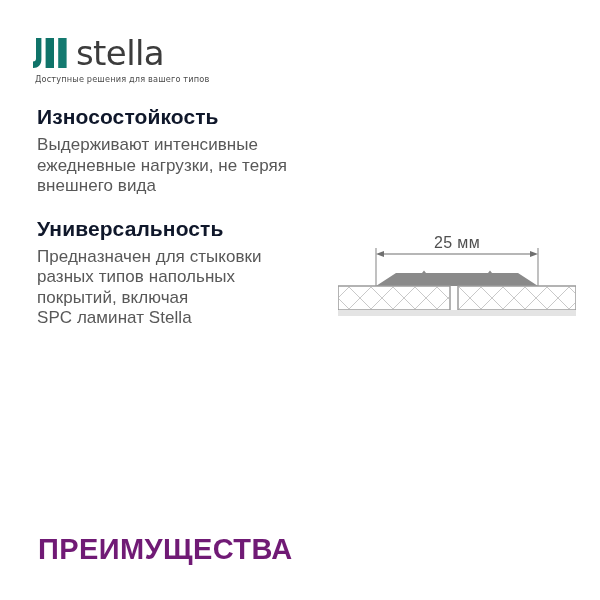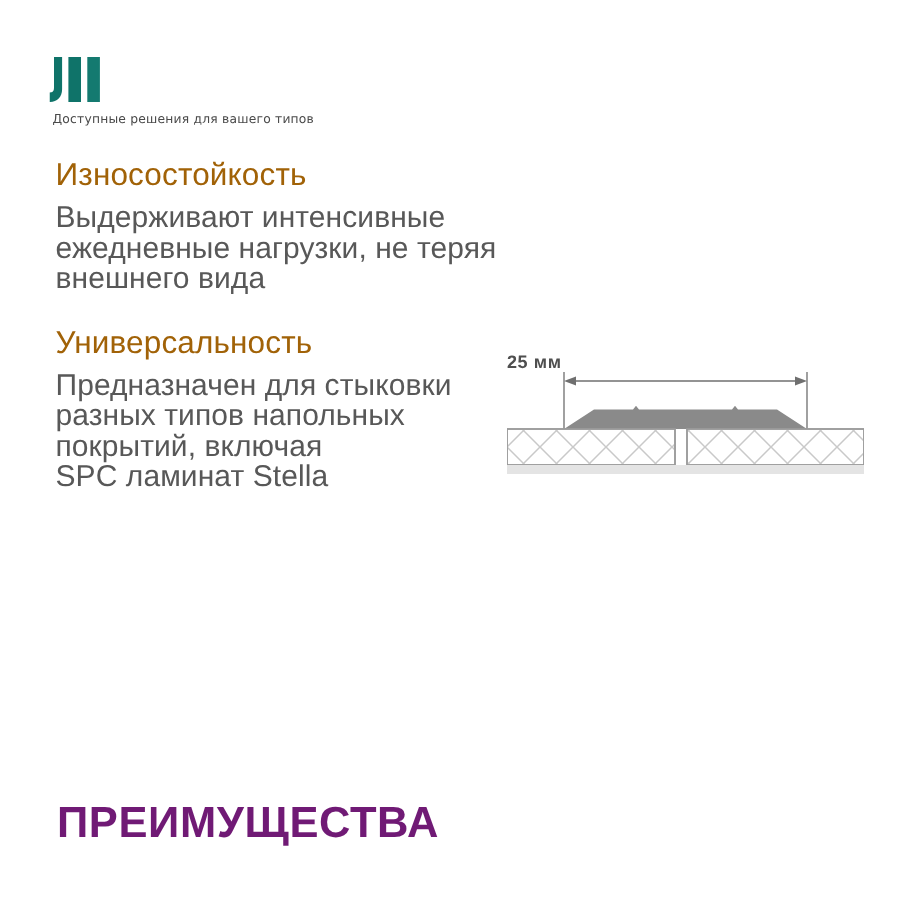--- a/index.html
+++ b/index.html
@@ -68,27 +68,27 @@
     left: 37px;
     top: 104px;
     width: 300px;
   }
   .feature { margin-bottom: 19px; }
   .feature:last-child { margin-bottom: 0; }
 
   .feature-title {
     font-size: 21px;
     line-height: 26px;
-    font-weight: 400;
-    color: #a16207;
+    font-weight: 700;
+    color: #0f172a;
     letter-spacing: 0.1px;
     margin: 0 0 5px 0;
   }
   .feature-body {
-    font-size: 20px;
+    font-size: 17px;
     line-height: 20.5px;
     color: #585858;
     margin: 0;
     letter-spacing: 0.05px;
     white-space: pre-line;
   }
 
   
   .diagram {
     position: absolute;
@@ -96,23 +96,23 @@
     top: 232px;
     width: 238px;
     height: 86px;
   }
   .diagram svg { display: block; }
   .dim-label {
     position: absolute;
     left: 0;
     top: 2px;
     width: 238px;
-    text-align: left;
-    font-size: 12px;
-    font-weight: bold;
+    text-align: center;
+    font-size: 16px;
+    font-weight: normal;
     color: #4f4f4f;
     letter-spacing: 0.4px;
   }
 
   
   .bottom-title {
     position: absolute;
     left: 38px;
     top: 532px;
     font-size: 29px;
@@ -127,20 +127,21 @@
 
 <div class="page">
 
   <div class="logo-block">
     <div class="logo-row">
       <svg class="logo-mark" viewBox="0 0 36 30" aria-hidden="true">
         <path d="M0,0 L8.4,0 L8.4,21.5 C8.4,26.6 5.0,30 0.4,30 L0,30 L0,23.6 C2.1,23.6 3.0,22.6 3.0,20.6 L3.0,0 Z" fill="#0f7369"></path>
         <rect x="12.6" y="0" width="8.4" height="30" fill="#0f7369"></rect>
         <rect x="25.2" y="0" width="8.4" height="30" fill="#147a70"></rect>
       </svg>
+      <div class="logo-word">stella</div>
     </div>
     <div class="logo-tagline">Доступные решения для вашего типов</div>
   </div>
 
   <div class="features">
 
     <div class="feature">
       <h2 class="feature-title">Износостойкость</h2>
       <p class="feature-body">Выдерживают интенсивные
 ежедневные нагрузки, не теряя

